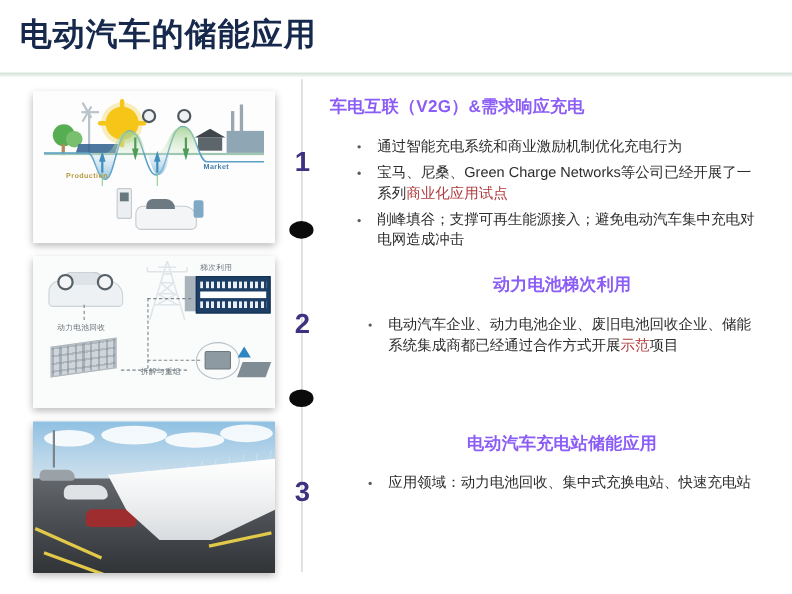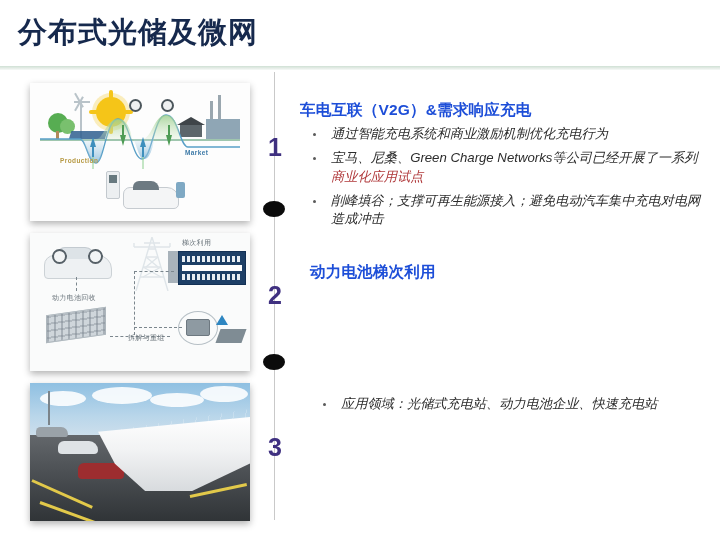--- a/index.html
+++ b/index.html
@@ -284,29 +284,29 @@
 
   
   .section { position:absolute; left:300px; width:412px; }
   #section-1 { top: 84px; }
   #section-2 { top: 246px; }
   #section-3 { top: 390px; }
 
   .section-heading {
     font-size: 15.5px;
     font-weight: 700;
-    color: #1d4ed8;
-    margin: 16px 0 6px 0;
+    color: #8b5cf6;
+    margin: 4px 0 6px 0;
     line-height: 1.25;
     letter-spacing: .2px;
   }
   #section-2 .section-heading,
-  #section-3 .section-heading { margin-left: 10px; }
-
-  .bullet-list { list-style: none; margin: 5px; padding: 0; font-style: italic; }
+  #section-3 .section-heading { margin-left: 10px; text-align: center; }
+
+  .bullet-list { list-style: none; margin: 17px; padding: 0; }
   .bullet-item {
     position: relative;
     padding-left: 26px;
     margin-bottom: 5px;
     font-size: 13.2px;
     line-height: 1.42;
     color: #2c2c2c;
   }
   #section-2 .bullet-item,
   #section-3 .bullet-item { padding-left: 36px; }
@@ -321,21 +321,21 @@
     border-radius: 50%;
   }
   #section-2 .bullet-item::before,
   #section-3 .bullet-item::before { left: 18px; }
 
   .hl-red { color: #b0393b; }
 </style>
 </head>
 <body>
 
-<div id="slide-title">分布式光储及微网</div>
+<div id="slide-title">电动汽车的储能应用</div>
 <div id="header-rule"></div>
 
 <div id="timeline-axis"></div>
 <div class="timeline-dot" id="timeline-dot-1"></div>
 <div class="timeline-dot" id="timeline-dot-2"></div>
 <div class="timeline-number" id="timeline-number-1">1</div>
 <div class="timeline-number" id="timeline-number-2">2</div>
 <div class="timeline-number" id="timeline-number-3">3</div>
 
 <div class="photo-card" id="photo-card-1">
@@ -474,22 +474,26 @@
     </li>
     <li class="bullet-item">
       <span>削峰填谷；支撑可再生能源接入；避免电动汽车集中充电对电网造成冲击</span><span class="hl-red"></span><span></span>
     </li>
   </ul>
 </div>
 
 <div class="section" id="section-2">
   <h2 class="section-heading">动力电池梯次利用</h2>
   <ul class="bullet-list">
+    <li class="bullet-item">
+      <span>电动汽车企业、动力电池企业、废旧电池回收企业、储能系统集成商都已经通过合作方式开展</span><span class="hl-red">示范</span><span>项目</span>
+    </li>
   </ul>
 </div>
 
 <div class="section" id="section-3">
+  <h2 class="section-heading">电动汽车充电站储能应用</h2>
   <ul class="bullet-list">
     <li class="bullet-item">
-      <span>应用领域：光储式充电站、动力电池企业、快速充电站</span><span class="hl-red"></span><span></span>
+      <span>应用领域：动力电池回收、集中式充换电站、快速充电站</span><span class="hl-red"></span><span></span>
     </li>
   </ul>
 </div>
 
 </body></html>

